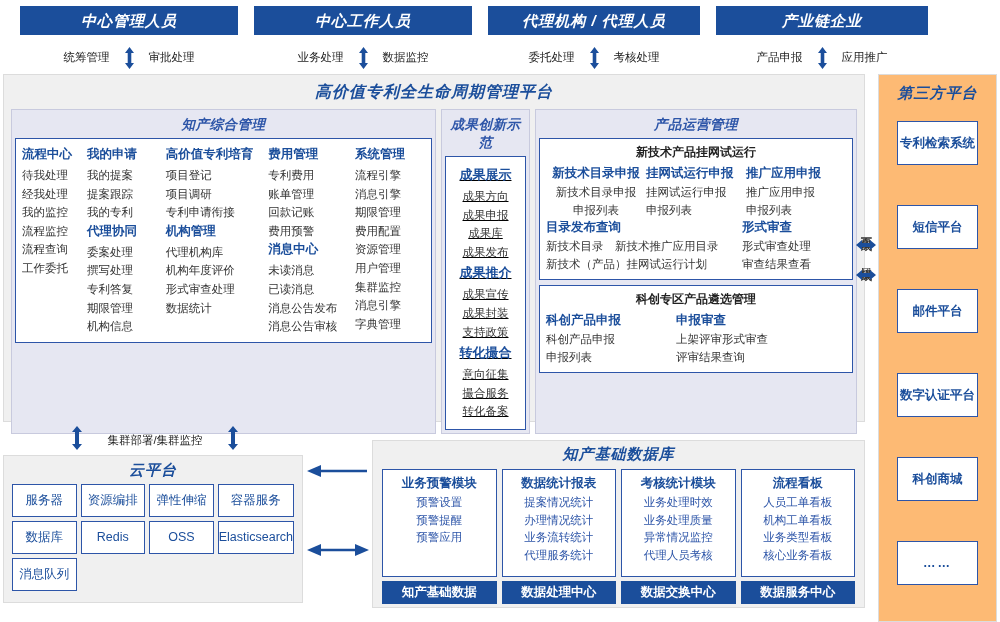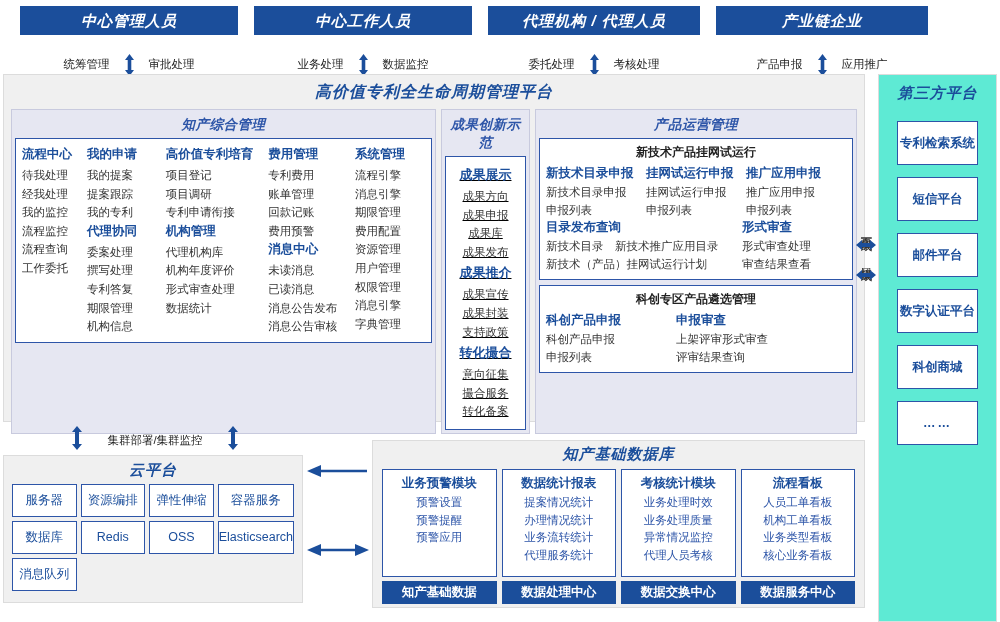--- a/index.html
+++ b/index.html
@@ -12,21 +12,21 @@
   .page { position: relative; width: 1000px; height: 622px; }
 
   
   .roles { position:absolute; left:0; top:6px; width:1000px; height:66px; display:flex; }
   .role-col { display:flex; flex-direction:column; align-items:center; }
   .role-hd {
     background:#1b4e9b; color:#fff; font-weight:bold; font-size:15px;
     height:29px; line-height:29px; text-align:center; letter-spacing:1px;
     font-style: italic; width:100%;
   }
-  .role-sub { display:flex; align-items:center; justify-content:center; gap:14px; margin-top:19px; font-size:11.5px; color:#222; }
+  .role-sub { display:flex; align-items:center; justify-content:center; gap:14px; margin-top:12px; font-size:11.5px; color:#222; }
   .vert-arrow { display:inline-block; width:11px; height:20px; position:relative; }
   .vert-arrow svg { display:block; }
 
   
   .platform {
     position:absolute; left:3px; top:74px; width:862px; height:348px;
     background:#f0f0f0; border:1px solid #dcdcdc;
   }
   .platform-title {
     text-align:center; font-size:16px; font-weight:bold; color:#1b4e9b;
@@ -62,23 +62,23 @@
   .cgrp h5 { font-size:12.5px; font-weight:bold; color:#1b4e9b; line-height:16px; margin-bottom:2px; }
   .cgrp span { font-size:11.5px; color:#333; line-height:18px; white-space:nowrap; }
 
   
   .integ { position:absolute; left:855px; top:110px; width:22px; height:290px;
            display:flex; flex-direction:column; align-items:center; justify-content:center; gap:6px; }
   .vtext { writing-mode: vertical-rl; font-size:11.5px; color:#333; letter-spacing:1px; line-height:13px; }
   .harrow svg { display:block; }
 
   
-  .third { position:absolute; left:878px; top:74px; width:119px; height:548px; background:#5eead4; border:1px solid #dcdcdc; }
+  .third { position:absolute; left:878px; top:74px; width:119px; height:548px; background:#fdba74; border:1px solid #dcdcdc; }
   .third-title { text-align:center; font-size:15px; font-weight:bold; color:#1b4e9b; font-style:italic; padding:9px 0 0; letter-spacing:1px; }
-  .third-list { padding:18px 18px 0; display:flex; flex-direction:column; gap:12px; }
+  .third-list { padding:18px 18px 0; display:flex; flex-direction:column; gap:40px; }
   .third-item { border:1.6px solid #2d55a8; background:#fff; height:44px; line-height:42px; text-align:center; font-size:12.5px; color:#1b4e9b; font-weight:bold; }
   .third-item.dots { font-weight:bold; letter-spacing:2px; color:#1b4e9b; }
 
   
   .cluster { position:absolute; left:10px; top:427px; width:290px; height:26px; display:flex; align-items:center; justify-content:center; gap:24px; }
   .cluster .lbl { font-size:11.5px; color:#222; }
 
   
   .cloud { position:absolute; left:3px; top:455px; width:300px; height:148px; background:#f0f0f0; border:1px solid #dcdcdc; }
   .cloud-title { text-align:center; font-size:15px; font-weight:bold; color:#1b4e9b; font-style:italic; padding:5px 0 4px; letter-spacing:1px; }
@@ -208,21 +208,21 @@
                 <span>消息公告审核</span>
               </div>
               <div class="col" style="width: 72px;">
                 <h4>系统管理</h4>
                 <span>流程引擎</span>
                 <span>消息引擎</span>
                 <span>期限管理</span>
                 <span>费用配置</span>
                 <span>资源管理</span>
                 <span>用户管理</span>
-                <span>权限管理</span>
+                <span>集群监控</span>
                 <span>消息引擎</span>
                 <span>字典管理</span>
               </div>
             </div>
         </div>
       </div>
 
       <div class="zone zone-b">
         <div class="zone-title">成果创新示范</div>
         <div class="zone-inner">
@@ -243,21 +243,21 @@
             </div>
         </div>
       </div>
 
       <div class="zone zone-c">
         <div class="zone-title">产品运营管理</div>
         <div id="zoneC">
             <div class="cpanel">
               <div class="cpanel-hd">新技术产品挂网试运行</div>
               <div class="crow">
-                <div class="cgrp" style="width: 100px;">
+                <div class="cgrp" style="width: 100px; align-items: center;">
                   <h5>新技术目录申报</h5>
                   <span>新技术目录申报</span>
                   <span>申报列表</span>
                 </div>
                 <div class="cgrp" style="width: 100px;">
                   <h5>挂网试运行申报</h5>
                   <span>挂网试运行申报</span>
                   <span>申报列表</span>
                 </div>
                 <div class="cgrp" style="width: 100px;">

